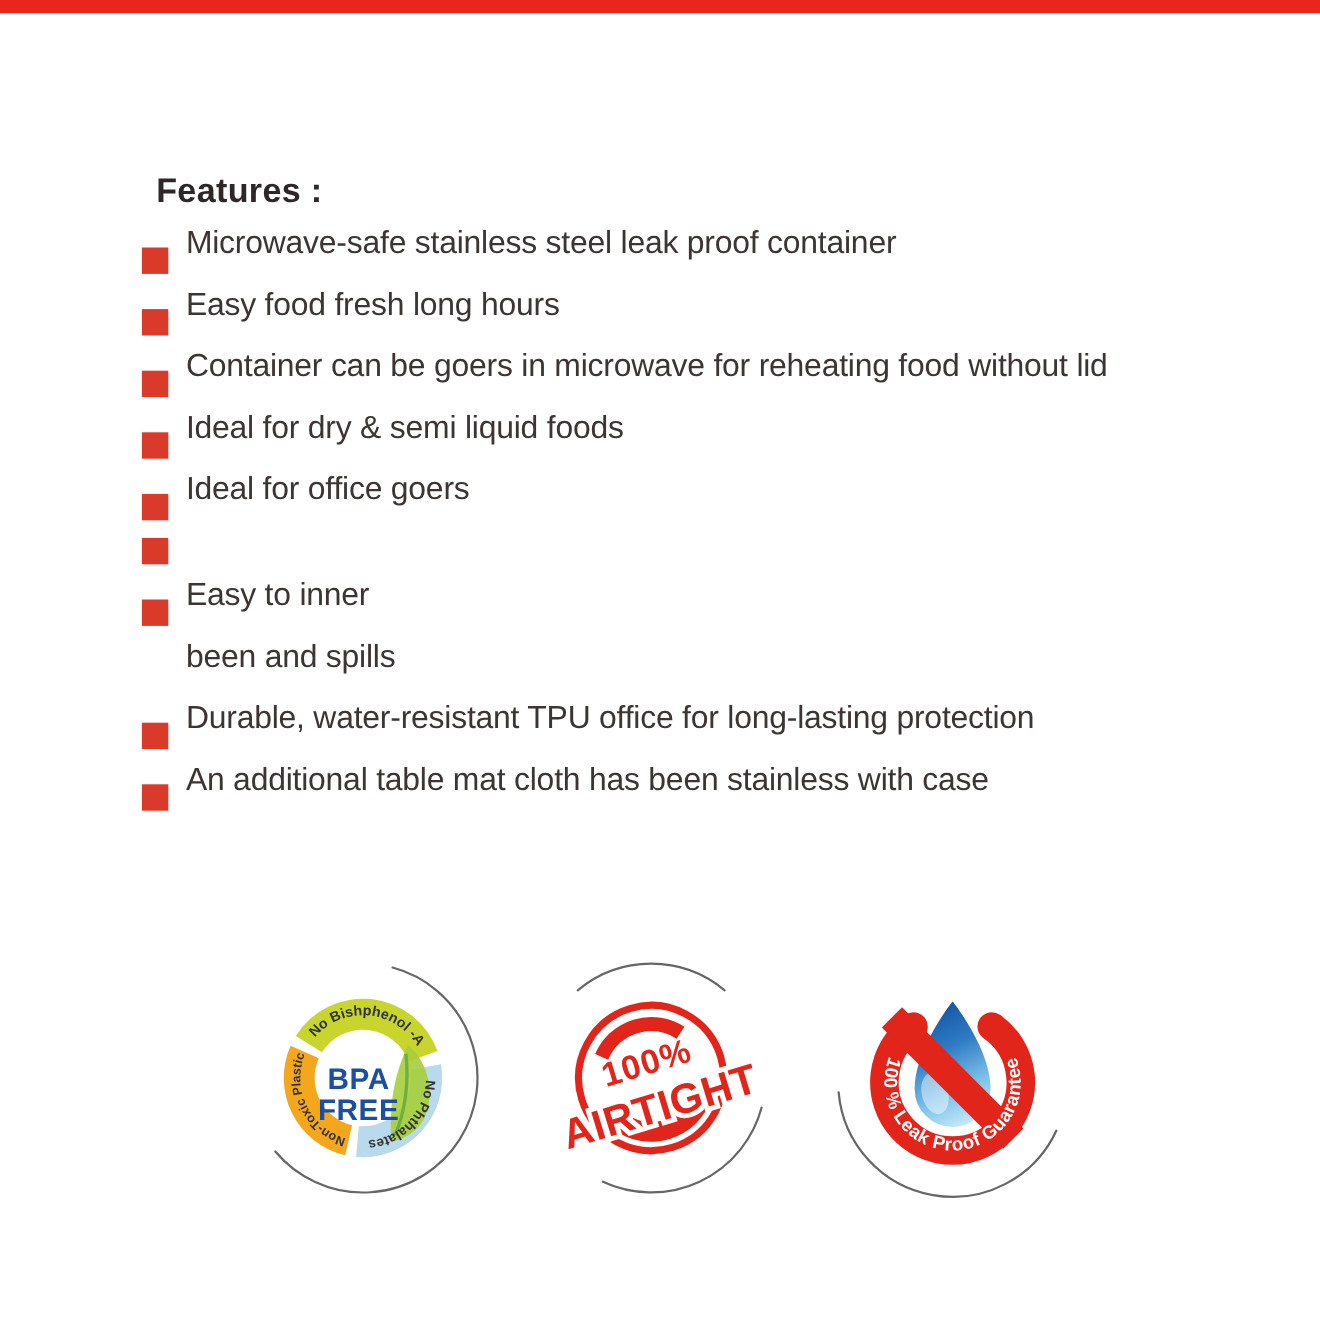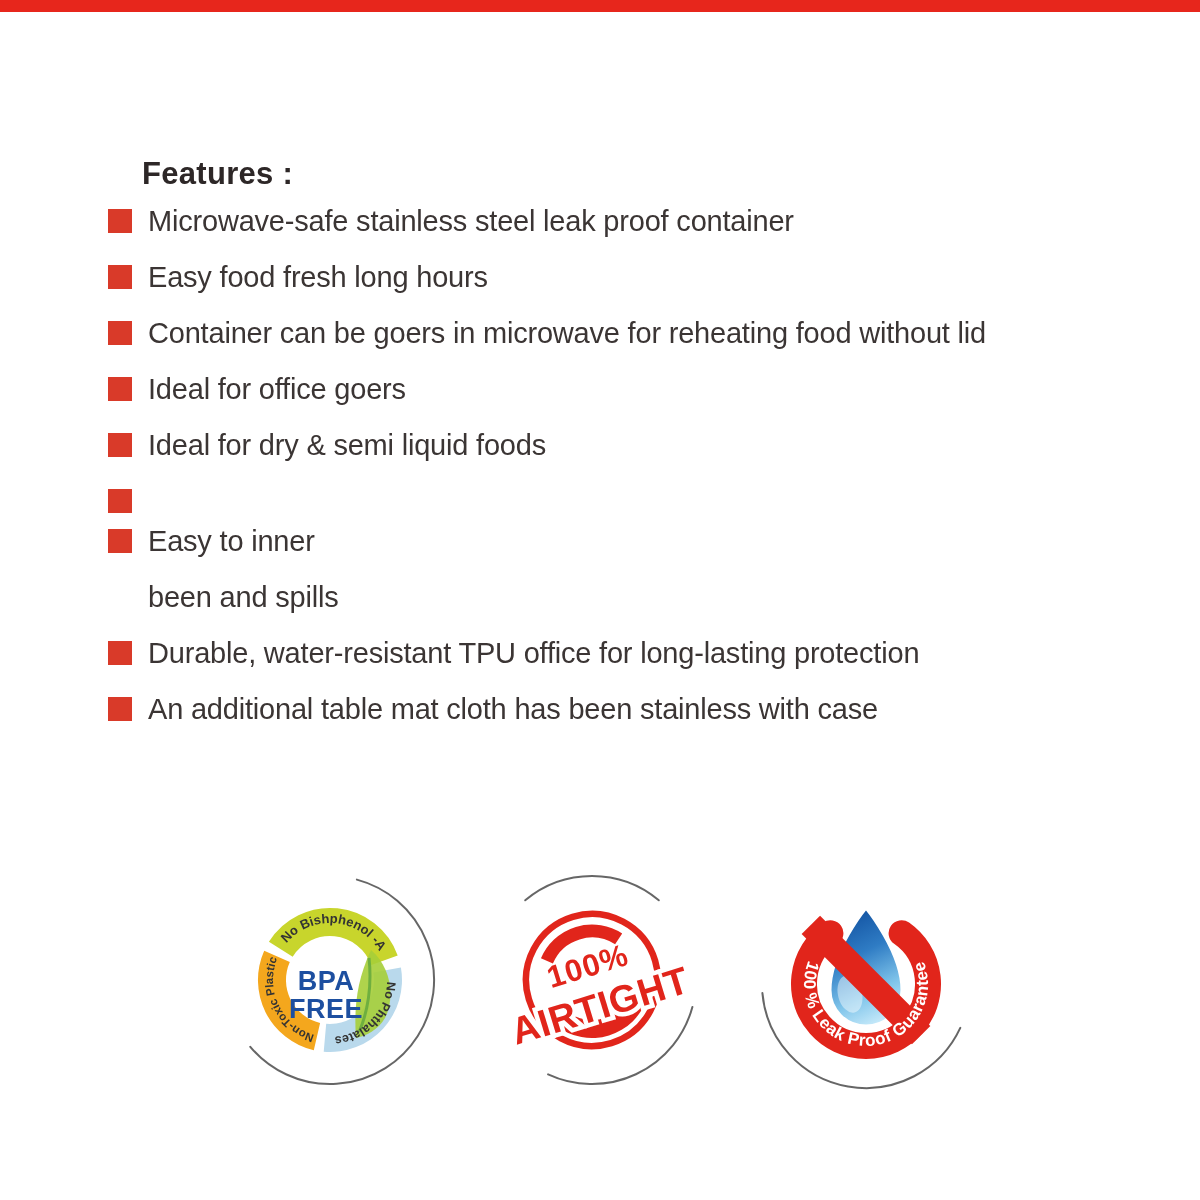--- a/index.html
+++ b/index.html
@@ -13,21 +13,21 @@
     position:absolute;left:0;top:0;width:1200px;height:12px;
     background:#e7261c;
   }
   .heading{
     position:absolute;left:132px;top:146px;margin:10px;
     font-size:31px;font-weight:bold;color:#2d2727;letter-spacing:.3px;
   }
   .feature-list{
     position:absolute;left:108px;top:193px;width:1040px;
   }
-  .feat-row{display:flex;align-items:flex-start;}
+  .feat-row{display:flex;align-items:flex-end;margin-left:21px;}
   .bullet{
     width:24px;height:24px;flex:0 0 24px;
     background:#d93a29;margin:16px 16px 0 0;
   }
   .feat-row.no-bullet .bullet{visibility:hidden;background:transparent;}
   .feat-text{
     font-size:29px;line-height:56px;color:#3b3534;
     letter-spacing:-0.2px;white-space:nowrap;
   }
   .badge{position:absolute;width:220px;height:220px;}
@@ -51,25 +51,25 @@
   <div class="feat-row">
     <span class="bullet"></span>
     <span class="feat-text">Easy food fresh long hours</span>
   </div>
   <div class="feat-row">
     <span class="bullet"></span>
     <span class="feat-text">Container can be goers in microwave for reheating food without lid</span>
   </div>
   <div class="feat-row">
     <span class="bullet"></span>
-    <span class="feat-text">Ideal for office goers</span>
+    <span class="feat-text">Ideal for dry &amp; semi liquid foods</span>
   </div>
   <div class="feat-row">
     <span class="bullet"></span>
-    <span class="feat-text">Ideal for dry &amp; semi liquid foods</span>
+    <span class="feat-text">Ideal for office goers</span>
   </div>
   <div class="feat-row">
     <span class="bullet"></span>
   </div>
   <div class="feat-row">
     <span class="bullet"></span>
     <span class="feat-text">Easy to inner</span>
   </div>
   <div class="feat-row no-bullet">
     <span class="bullet"></span>

